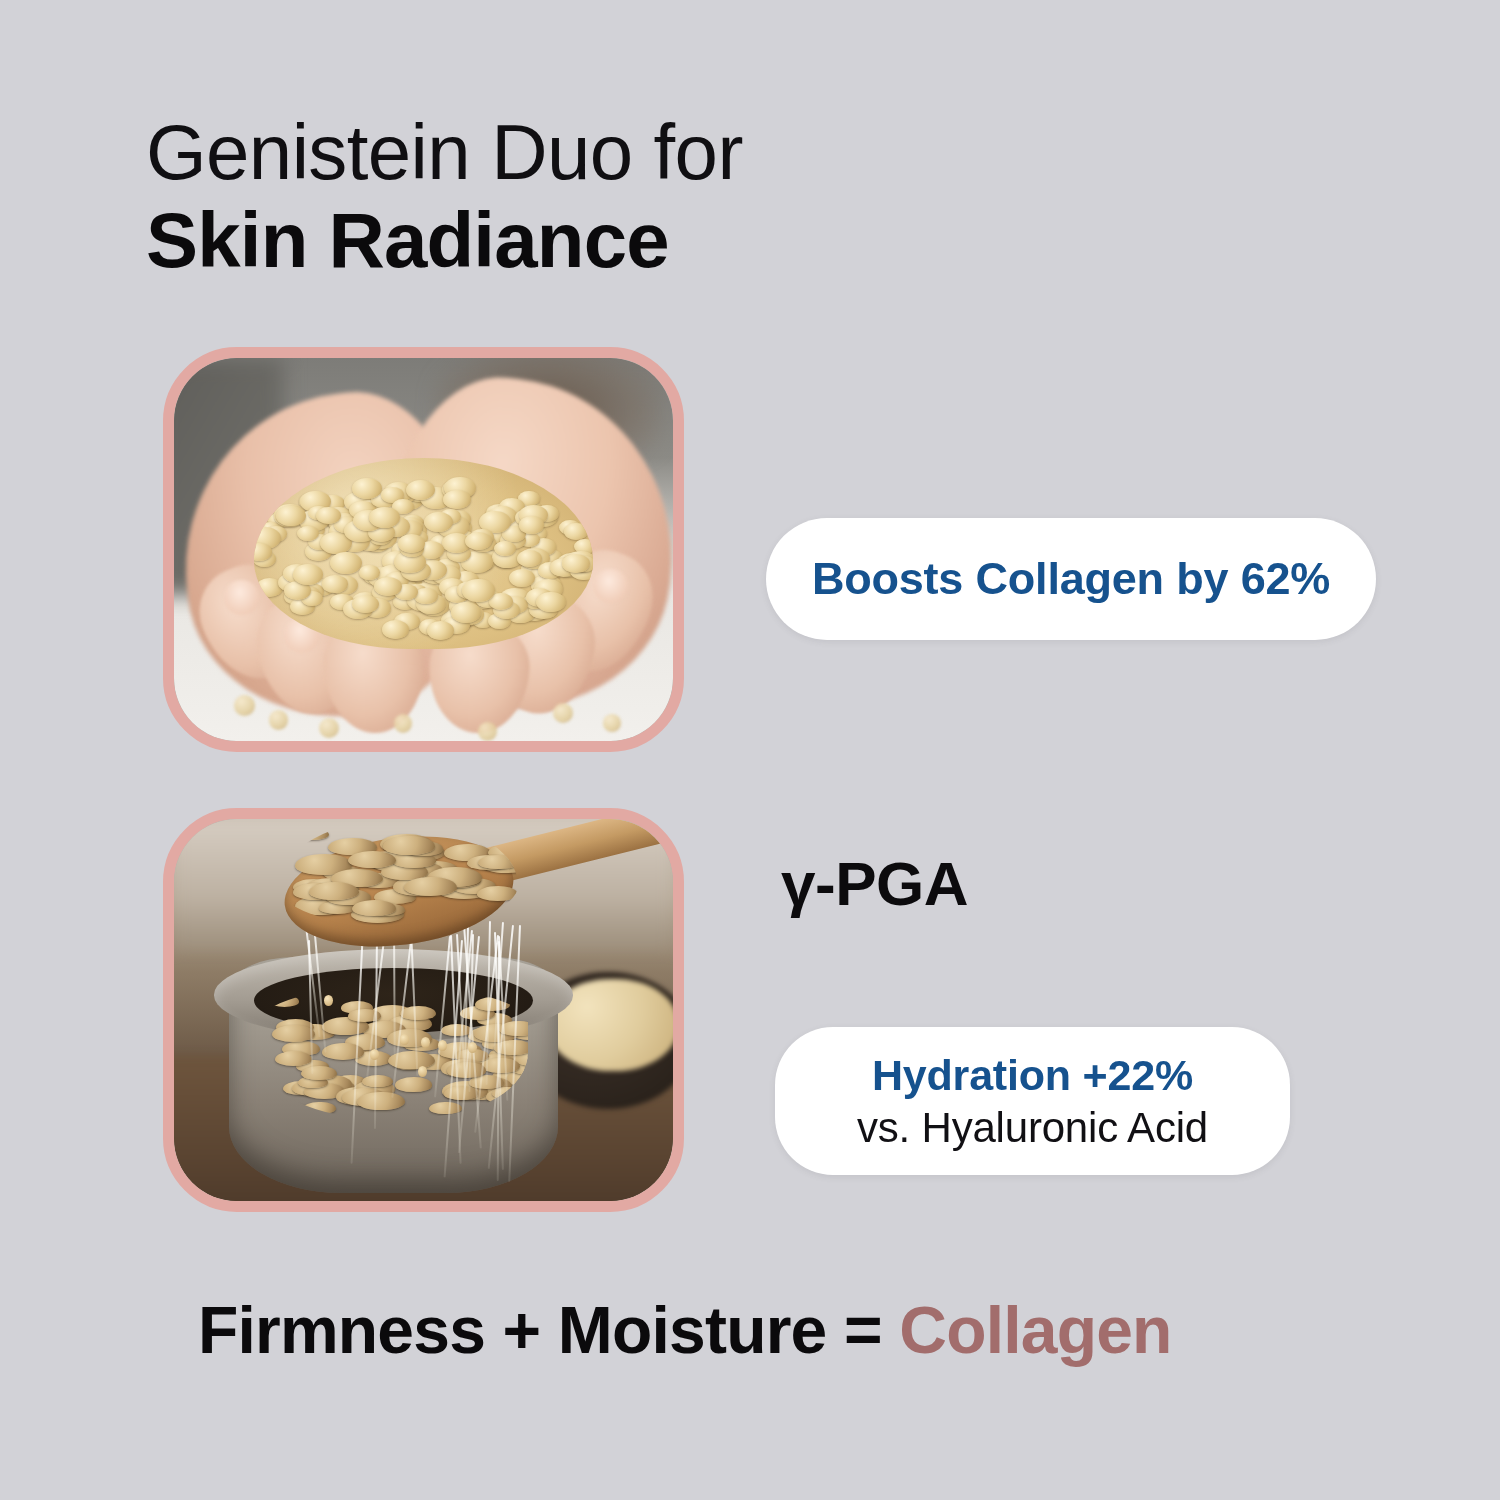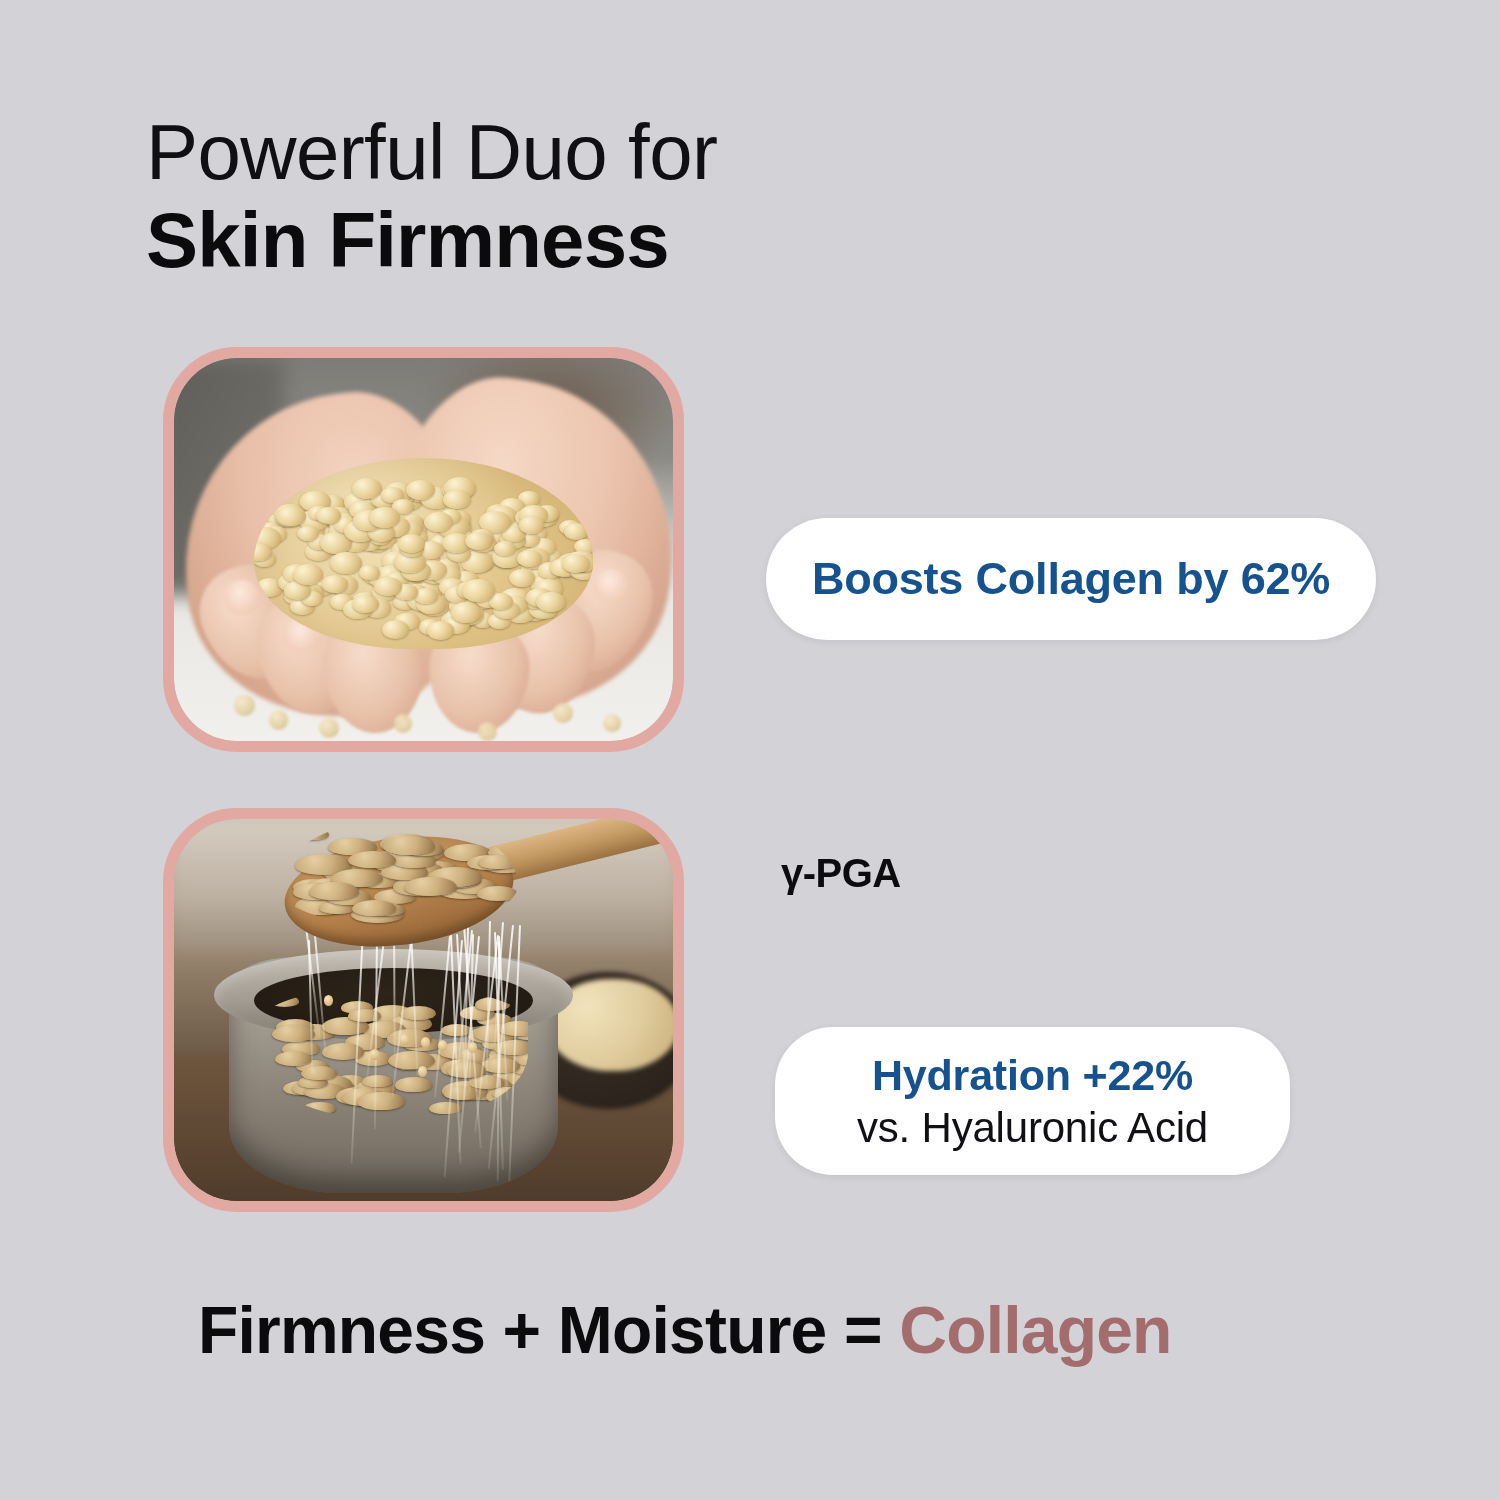--- a/index.html
+++ b/index.html
@@ -306,21 +306,21 @@
   }
   #genistein-title {
     left: 793px;
     top: 424px;
     font-size: 62px;
     line-height: 1.0;
   }
   #pga-title {
     left: 781px;
     top: 853px;
-    font-size: 40px;
+    font-size: 62px;
     line-height: 1.0;
   }
   #pga-subtitle {
     position: absolute;
     left: 754px;
     top: 933px;
     width: 540px;
     text-align: right;
     font-size: 47px;
     font-weight: 400;
@@ -384,22 +384,22 @@
     color: #0b0a0c;
   }
   #tagline .accent { color: #a26d6c; }
 </style>
 </head>
 <body>
 
 <div id="page">
 
   <div class="headline">
-    <div class="headline-line1">Powerful Duo for</div>
-    <div class="headline-line2">Skin Firmness</div>
+    <div class="headline-line1">Genistein Duo for</div>
+    <div class="headline-line2">Skin Radiance</div>
   </div>
 
   <div class="photo-card" id="card-genistein">
     <div class="photo-inner">
       <div class="p1-bg"></div>
       <div class="p1-darktop"></div>
 
       <div class="hand-l"></div>
       <div class="hand-r"></div>
 

